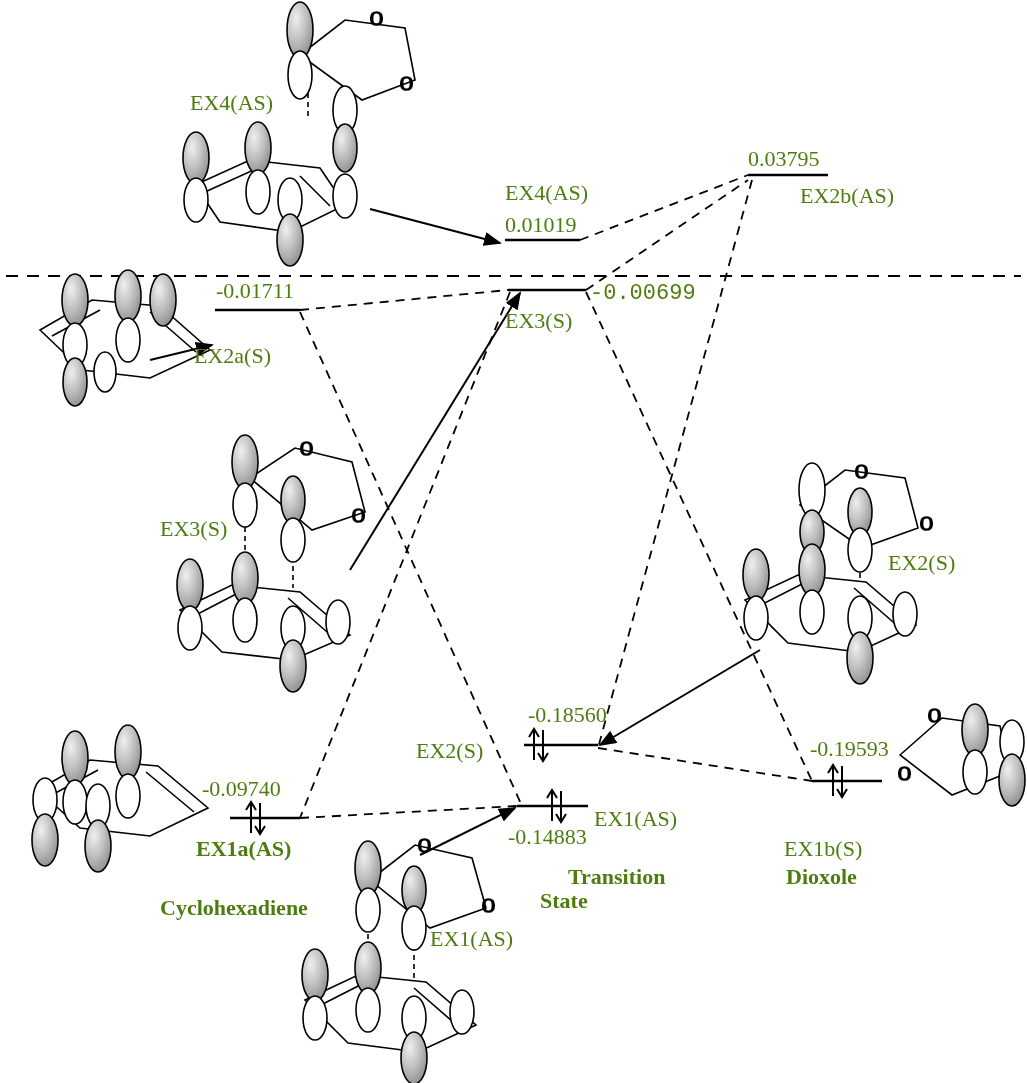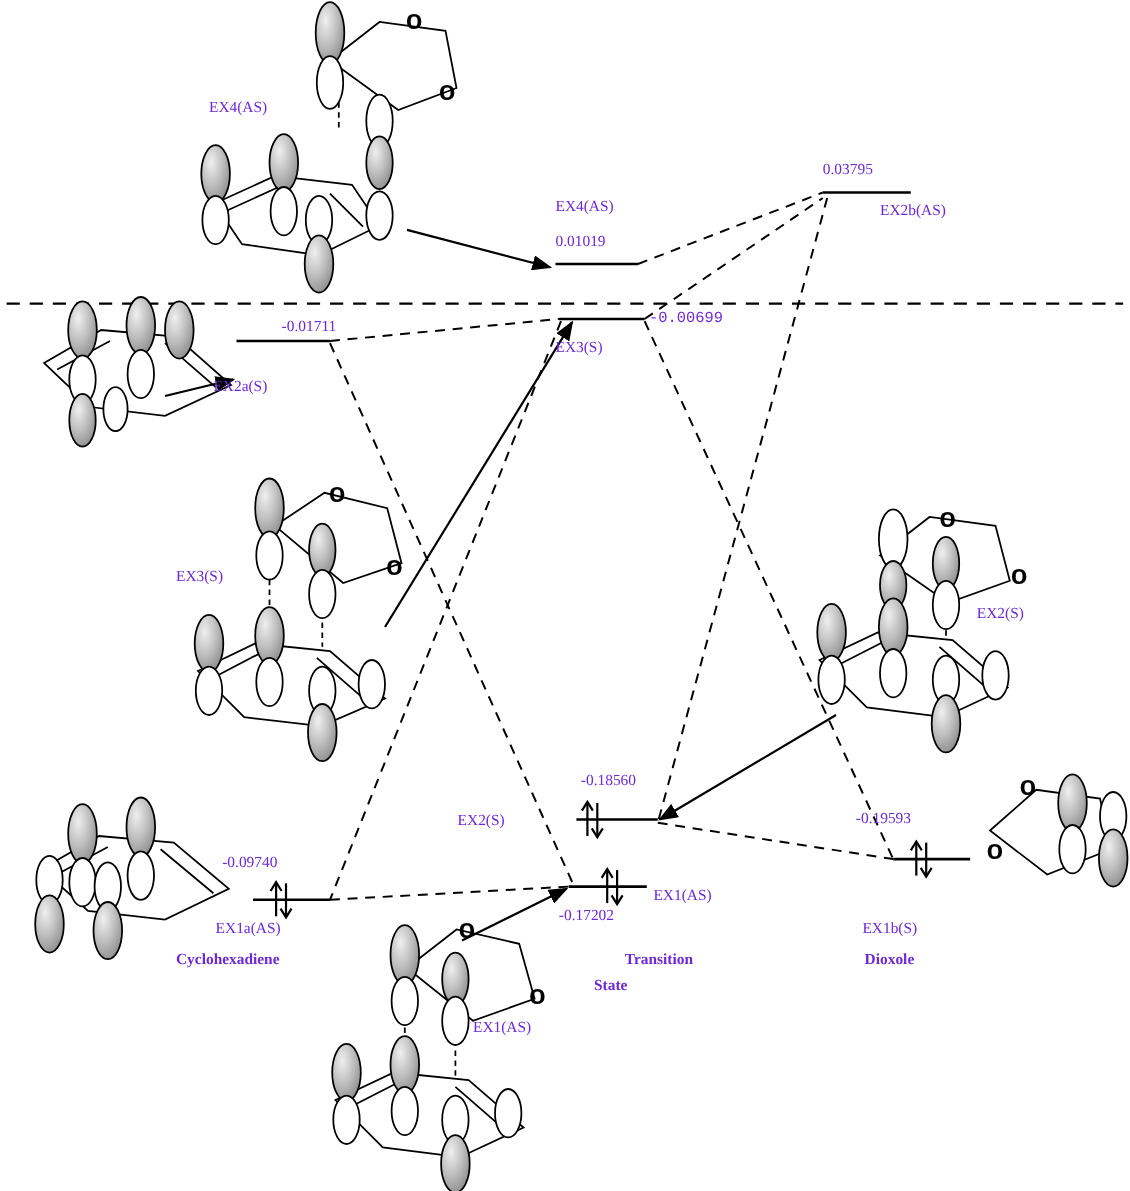--- a/index.html
+++ b/index.html
@@ -9,23 +9,23 @@
     height:1083px;
     background:#ffffff;
     font-family:"Liberation Serif", serif;
     color:#000000;
     overflow:hidden;
   }
   #svg-layer{position:absolute;left:0;top:0;width:1027px;height:1083px;}
   .lbl{
     position:absolute;
     font-family:"Liberation Serif", serif;
-    font-size:14px;
+    font-size:22px;
     line-height:1;
-    color:#6d28d9;
+    color:#4d7c0f;
     white-space:nowrap;
   }
   .lbl.bold{font-weight:bold;}
 </style>
 </head>
 <body>
 
 <div id="stage">
 
   <svg id="svg-layer" viewBox="0 0 1027 1083" xmlns="http://www.w3.org/2000/svg">
@@ -241,36 +241,36 @@
   <div class="lbl" style="left:160px; top:518px;">EX3(S)</div>
   <div class="lbl" style="left:888px; top:552px;">EX2(S)</div>
   <div class="lbl" style="left:430px; top:928px;">EX1(AS)</div>
 
   <div class="lbl" style="left:505px; top:182px;">EX4(AS)</div>
   <div class="lbl" style="left:505px; top:214px;">0.01019</div>
 
   <div class="lbl" style="left:748px; top:148px;font-family:Liberation Serif, serif;">0.03795</div>
   <div class="lbl" style="left:800px; top:185px;text-align:right;">EX2b(AS)</div>
 
-  <div class="lbl" style="left:216px; top:291px;margin-left:40px;">-0.01711</div>
+  <div class="lbl" style="left:216px; top:280px;">-0.01711</div>
   <div class="lbl" style="left:194px; top:345px;">EX2a(S)</div>
 
   <div class="lbl" style="left:590px; top:283px;font-family:Liberation Mono, monospace;">-0.00699</div>
   <div class="lbl" style="left:505px; top:310px;">EX3(S)</div>
 
   <div class="lbl" style="left:528px; top:704px;">-0.18560</div>
   <div class="lbl" style="left:416px; top:740px;">EX2(S)</div>
 
-  <div class="lbl" style="left:508px; top:826px;">-0.17202</div>
+  <div class="lbl" style="left:508px; top:826px;">-0.14883</div>
   <div class="lbl" style="left:594px; top:808px;">EX1(AS)</div>
 
   <div class="lbl" style="left:202px; top:778px;">-0.09740</div>
-  <div class="lbl" style="left:196px; top:838px;">EX1a(AS)</div>
-
-  <div class="lbl" style="left:778px; top:738px;">-0.19593</div>
+  <div class="lbl" style="left:196px; top:838px;font-weight:bold;">EX1a(AS)</div>
+
+  <div class="lbl" style="left:810px; top:738px;">-0.19593</div>
   <div class="lbl" style="left:784px; top:838px;">EX1b(S)</div>
 
-  <div class="lbl bold" style="left:160px; top:866px;">Cyclohexadiene</div>
+  <div class="lbl bold" style="left:160px; top:897px;">Cyclohexadiene</div>
   <div class="lbl bold" style="left:524px; top:866px;margin-left:44px;">Transition</div>
   <div class="lbl bold" style="left:540px; top:890px;">State</div>
   <div class="lbl bold" style="left:786px; top:866px;">Dioxole</div>
 
 </div>
 
 </body></html>

